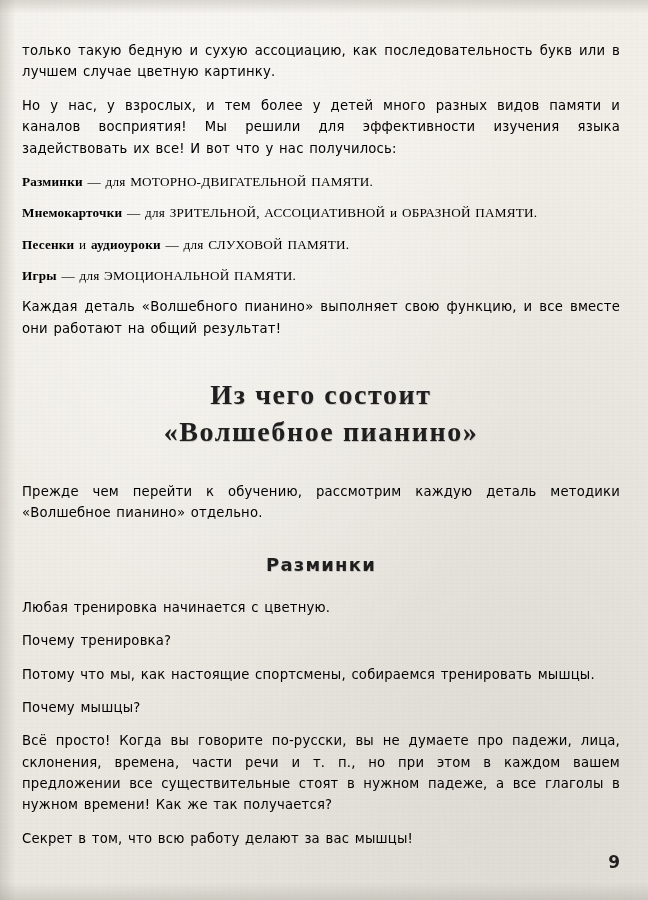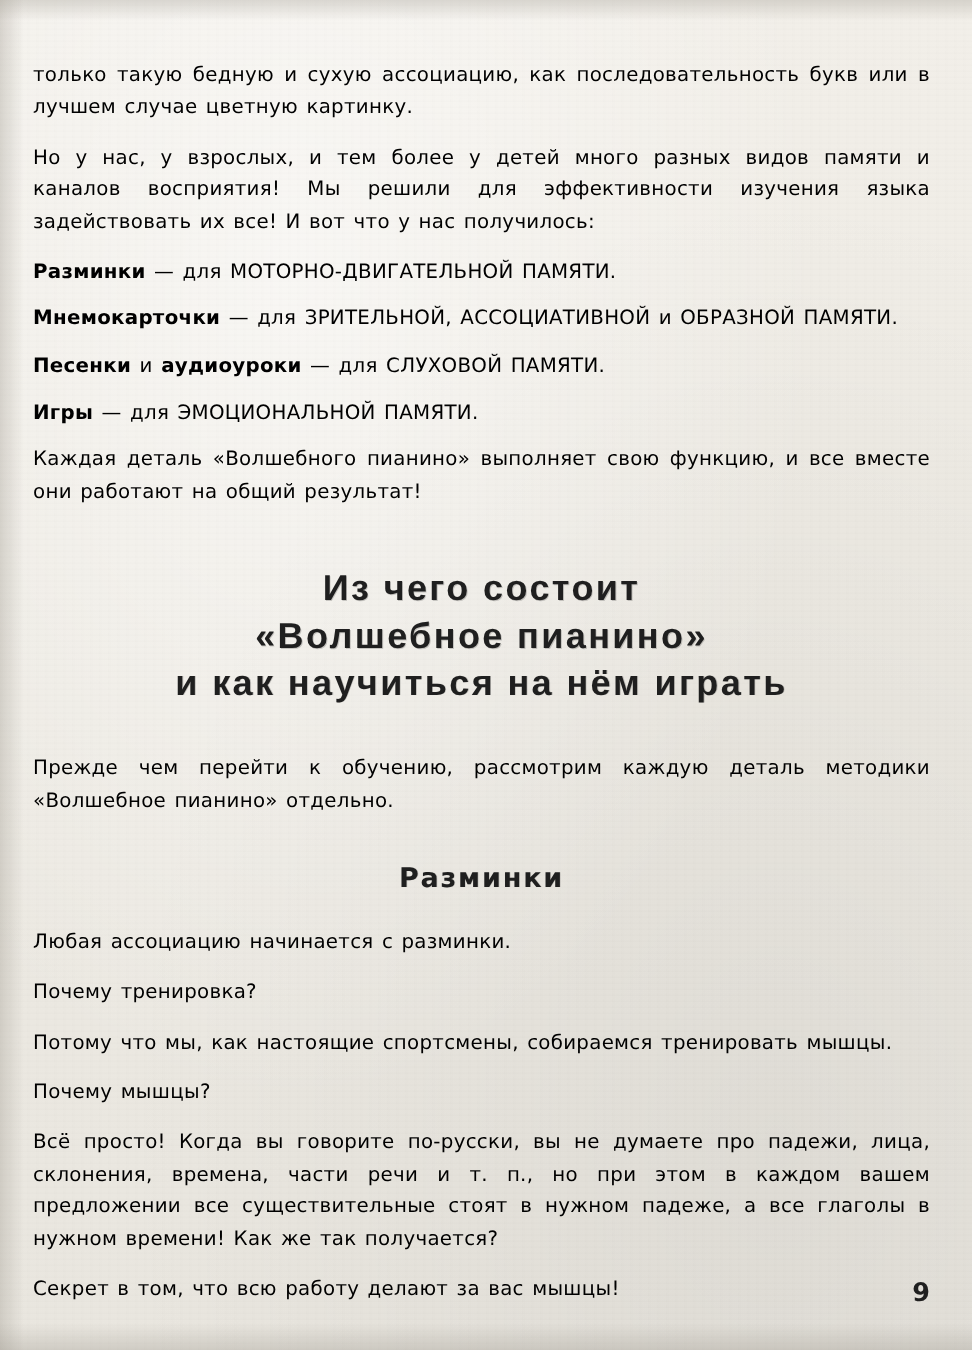--- a/index.html
+++ b/index.html
@@ -60,26 +60,26 @@
   }
   p.para {
     margin: 0 0 12px 0;
     font-size: 13.2px;
     line-height: 1.62;
     text-align: justify;
     letter-spacing: 0.2px;
     word-spacing: 1.2px;
     color: #000000;
   }
-  p.para.tight { margin-bottom: 10px; }
+  p.para.tight { margin-bottom: 10px; font-family: Liberation Serif, serif; }
   .bold { font-weight: bold; }
   h1.heading {
-    font-family: Liberation Sans, sans-serif;
+    font-family: Liberation Serif, serif;
     font-weight: bold;
-    font-size: 24px;
+    font-size: 28px;
     line-height: 1.32;
     text-align: center;
     margin: 38px 0 30px 0;
     letter-spacing: 1.6px;
     color: #1f1f1f;
     text-shadow: 0.6px 0.6px 0 rgba(0,0,0,0.18);
   }
   h1.heading .line { display: block; }
   h2.subheading {
     font-weight: bold;
@@ -120,28 +120,27 @@
 
   <p class="para tight"><span class="bold">Песенки</span><span> и </span><span class="bold">аудиоуроки</span><span> — для СЛУХОВОЙ ПАМЯТИ.</span></p>
 
   <p class="para tight"><span class="bold">Игры</span><span> — для ЭМОЦИОНАЛЬНОЙ ПАМЯТИ.</span></p>
 
   <p class="para">Каждая деталь «Волшебного пианино» выполняет свою функцию, и все вместе они работают на общий результат!</p>
 
   <h1 class="heading">
     <span class="line">Из чего состоит</span>
     <span class="line">«Волшебное пианино»</span>
-    <span class="line">и как научиться на нём играть</span>
   </h1>
 
   <p class="para">Прежде чем перейти к обучению, рассмотрим каждую деталь методики «Волшебное пианино» отдельно.</p>
 
   <h2 class="subheading">Разминки</h2>
 
-  <p class="para">Любая ассоциацию начинается с разминки.</p>
+  <p class="para">Любая тренировка начинается с цветную.</p>
   <p class="para">Почему тренировка?</p>
   <p class="para">Потому что мы, как настоящие спортсмены, собираемся тренировать мышцы.</p>
   <p class="para">Почему мышцы?</p>
   <p class="para">Всё просто! Когда вы говорите по-русски, вы не думаете про падежи, лица, склонения, времена, части речи и т. п., но при этом в каждом вашем предложении все существительные стоят в нужном падеже, а все глаголы в нужном времени! Как же так получается?</p>
   <p class="para">Секрет в том, что всю работу делают за вас мышцы!</p>
 
 </div>
 
 <div class="page-number">9</div>
 

